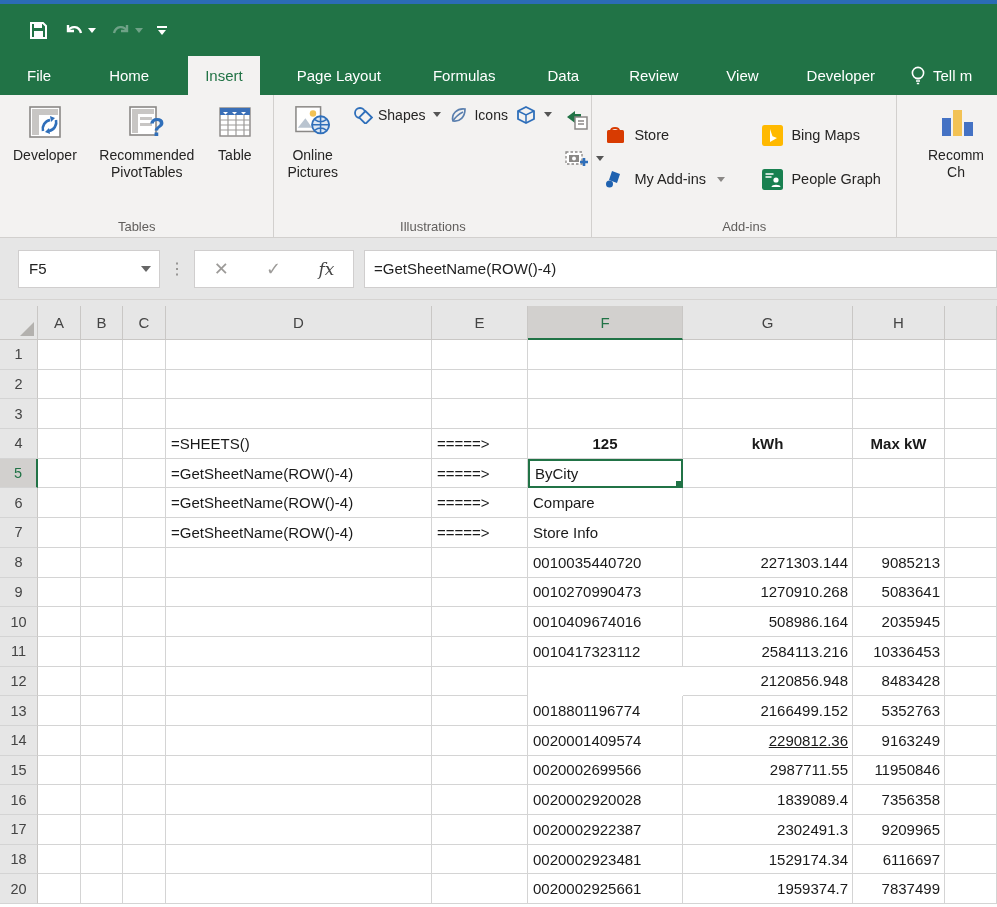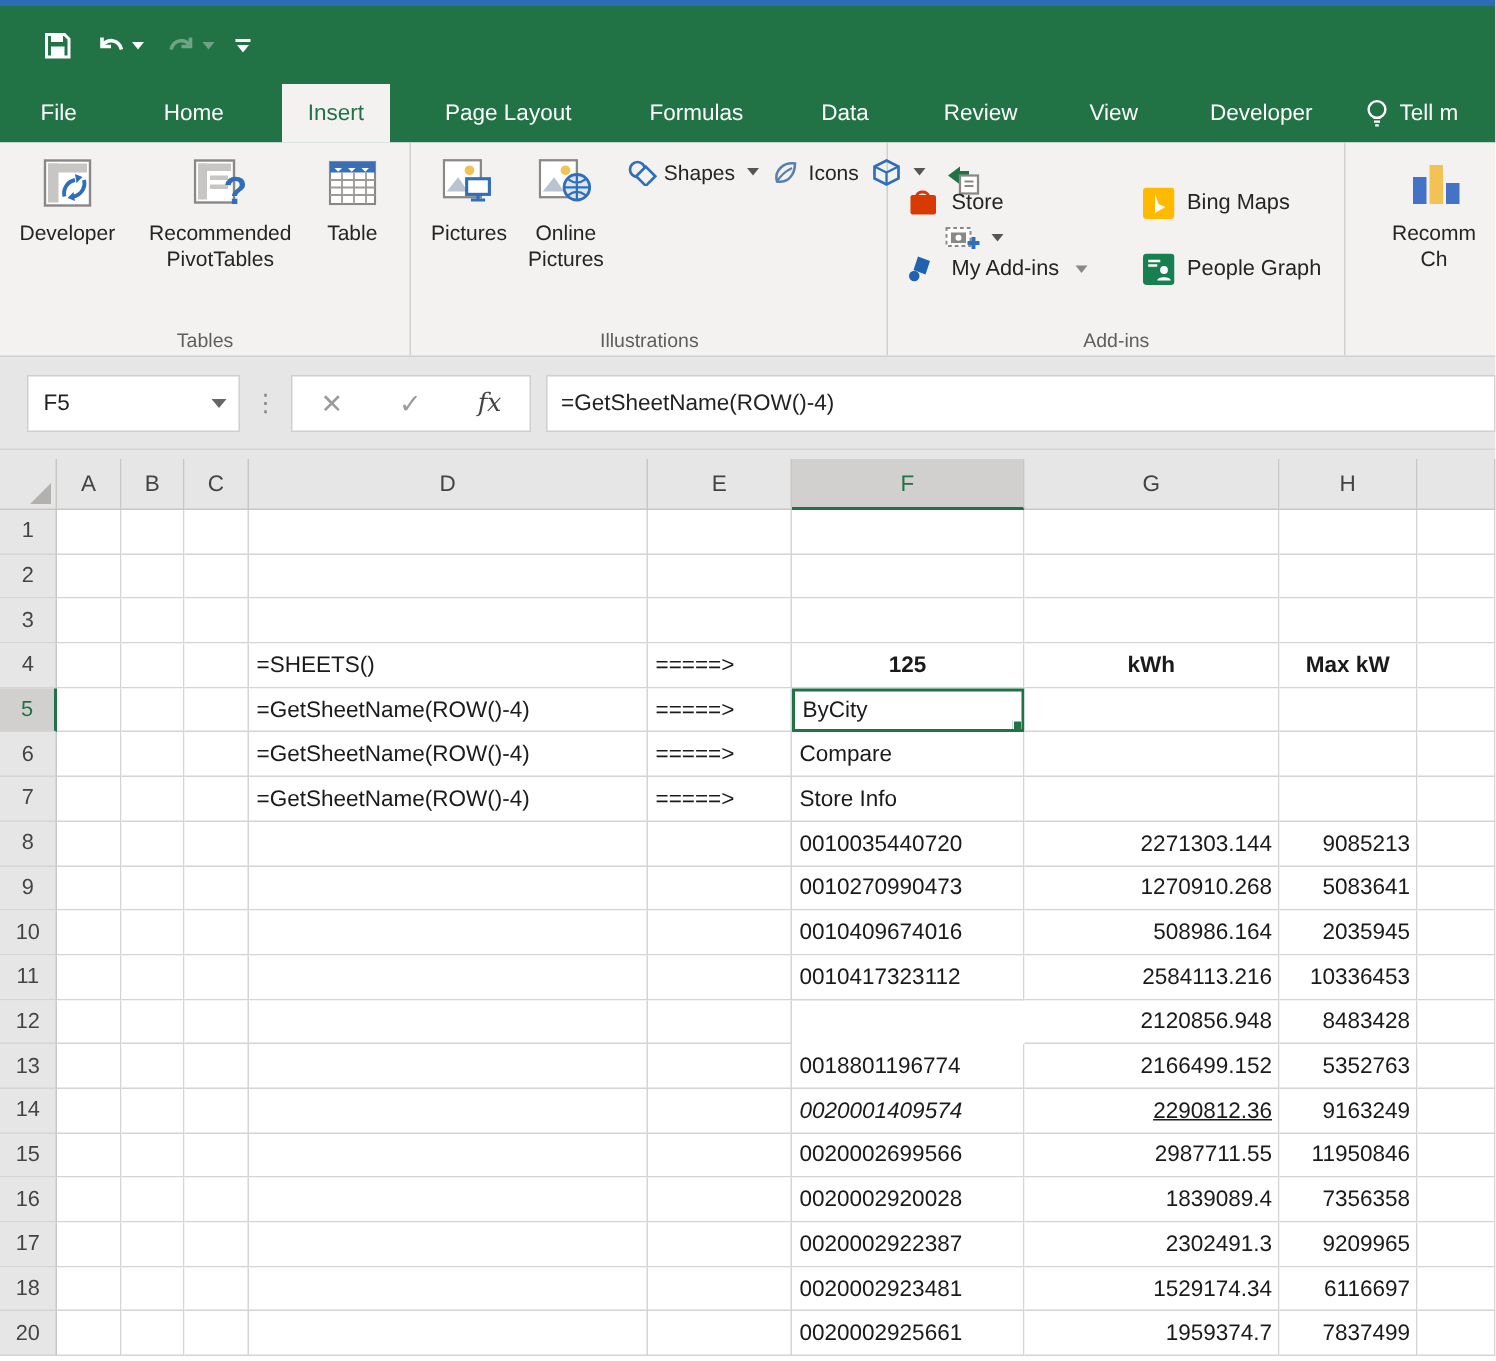--- a/index.html
+++ b/index.html
@@ -174,32 +174,20 @@
     <div class="group-label">Tables</div>
   </div>
 
   <div class="group" style="width:318px">
     <div class="big-btn">
       <span class="bicon">
         <svg width="38" height="36" viewBox="0 0 38 36">
             <rect x="1" y="2" width="26" height="26" fill="#fff" stroke="#8a8886" stroke-width="1.6"></rect>
             <circle cx="19" cy="9" r="3.4" fill="#f2c255"></circle>
             <path d="M3 24 l8-10 7 10 z" fill="#b9c4d0"></path>
-            <rect x="17" y="15" width="16" height="11" fill="#fff" stroke="#2f6fba" stroke-width="2.2"></rect>
-            <path d="M25 26 v4 M20 30 h10" stroke="#2f6fba" stroke-width="2.2"></path>
-          </svg>
-      </span>
-      <span class="blabel">Pictures</span>
-    </div>
-    <div class="big-btn">
-      <span class="bicon">
-        <svg width="38" height="36" viewBox="0 0 38 36">
-            <rect x="1" y="2" width="26" height="26" fill="#fff" stroke="#8a8886" stroke-width="1.6"></rect>
-            <circle cx="19" cy="9" r="3.4" fill="#f2c255"></circle>
-            <path d="M3 24 l8-10 7 10 z" fill="#b9c4d0"></path>
             <circle cx="27" cy="21" r="9" fill="#dce6f2" stroke="#2f6fba" stroke-width="2"></circle>
             <path d="M18 21 h18 M27 12 v18 M21 15.5 c4 3, 8 3, 12 0 M21 26.5 c4 -3, 8 -3, 12 0" fill="none" stroke="#2f6fba" stroke-width="1.6"></path>
           </svg>
       </span>
       <span class="blabel">Online Pictures</span>
     </div>
     <div class="small-col">
       <div class="small-btn">
         <span>
           <svg width="20" height="18" viewBox="0 0 20 18">
@@ -505,21 +493,21 @@
       <div class="gcell ar" style="width: 92px;">5352763</div>
       <div class="gcell al" style="width: 52px;"></div>
     </div>
     <div class="grow">
       <div class="rhdr">14</div>
       <div class="gcell al" style="width: 43px;"></div>
       <div class="gcell al" style="width: 42px;"></div>
       <div class="gcell al" style="width: 43px;"></div>
       <div class="gcell al" style="width: 266px;"></div>
       <div class="gcell al" style="width: 96px;"></div>
-      <div class="gcell al" style="width: 155px; font-style: italic;">0020001409574</div>
+      <div class="gcell al" style="width: 155px;">0020001409574</div>
       <div class="gcell ar" style="width: 170px; text-decoration: underline;">2290812.36</div>
       <div class="gcell ar" style="width: 92px;">9163249</div>
       <div class="gcell al" style="width: 52px;"></div>
     </div>
     <div class="grow">
       <div class="rhdr">15</div>
       <div class="gcell al" style="width: 43px;"></div>
       <div class="gcell al" style="width: 42px;"></div>
       <div class="gcell al" style="width: 43px;"></div>
       <div class="gcell al" style="width: 266px;"></div>

